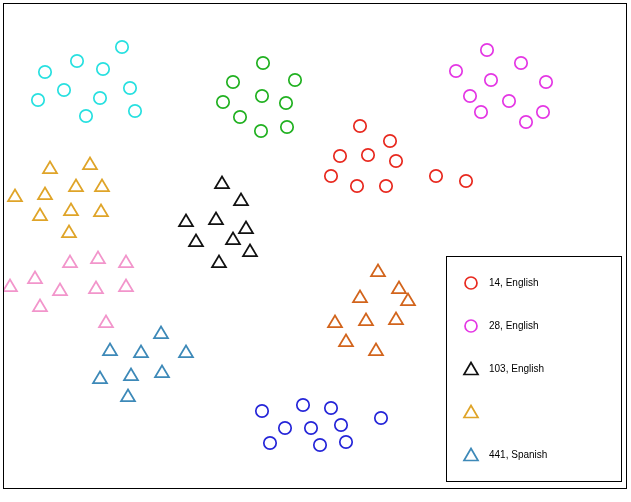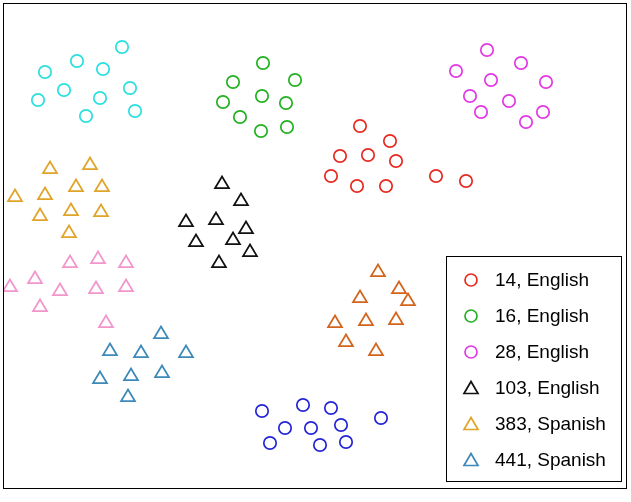--- a/index.html
+++ b/index.html
@@ -31,24 +31,24 @@
     border: 1px solid #000000;
     background: #ffffff;
     box-sizing: border-box;
     display: flex;
     flex-direction: column;
     justify-content: space-around;
     padding: 4px 0 4px 0;
   }
   .legend-row {
     display: flex;
-    align-items: flex-end;
-    gap: 14px;
+    align-items: center;
+    gap: 8px;
     padding-left: 14px;
-    font-size: 19px;
+    font-size: 10px;
     color: #000000;
     line-height: 1;
   }
 </style>
 </head>
 <body>
 
 <div id="stage">
   <svg id="plot" width="622" height="484">
     <g id="points-layer">
@@ -151,41 +151,34 @@
   </svg>
   <div id="legend">
       <div class="legend-row">
         <svg width="20" height="18">
           <circle cx="10" cy="9" r="6" fill="none" stroke="#e8291f" stroke-width="1.7"></circle>
         </svg>
         <span>14, English</span>
       </div>
       <div class="legend-row">
         <svg width="20" height="18">
-          <circle cx="10" cy="9" r="6" fill="none" stroke="#21b121" stroke-width="1.7"></circle>
-        </svg>
-        <span>16, English</span>
-      </div>
-      <div class="legend-row">
-        <svg width="20" height="18">
           <circle cx="10" cy="9" r="6" fill="none" stroke="#e437e4" stroke-width="1.7"></circle>
         </svg>
         <span>28, English</span>
       </div>
       <div class="legend-row">
         <svg width="20" height="18">
           <path d="M 10 2.5 L 3 14.5 L 17 14.5 Z" fill="none" stroke="#111111" stroke-width="1.7"></path>
         </svg>
         <span>103, English</span>
       </div>
       <div class="legend-row">
         <svg width="20" height="18">
           <path d="M 10 2.5 L 3 14.5 L 17 14.5 Z" fill="none" stroke="#dfa428" stroke-width="1.7"></path>
         </svg>
-        <span>383, Spanish</span>
       </div>
       <div class="legend-row">
         <svg width="20" height="18">
           <path d="M 10 2.5 L 3 14.5 L 17 14.5 Z" fill="none" stroke="#3d89b8" stroke-width="1.7"></path>
         </svg>
         <span>441, Spanish</span>
       </div>
     </div>
 </div>
 

